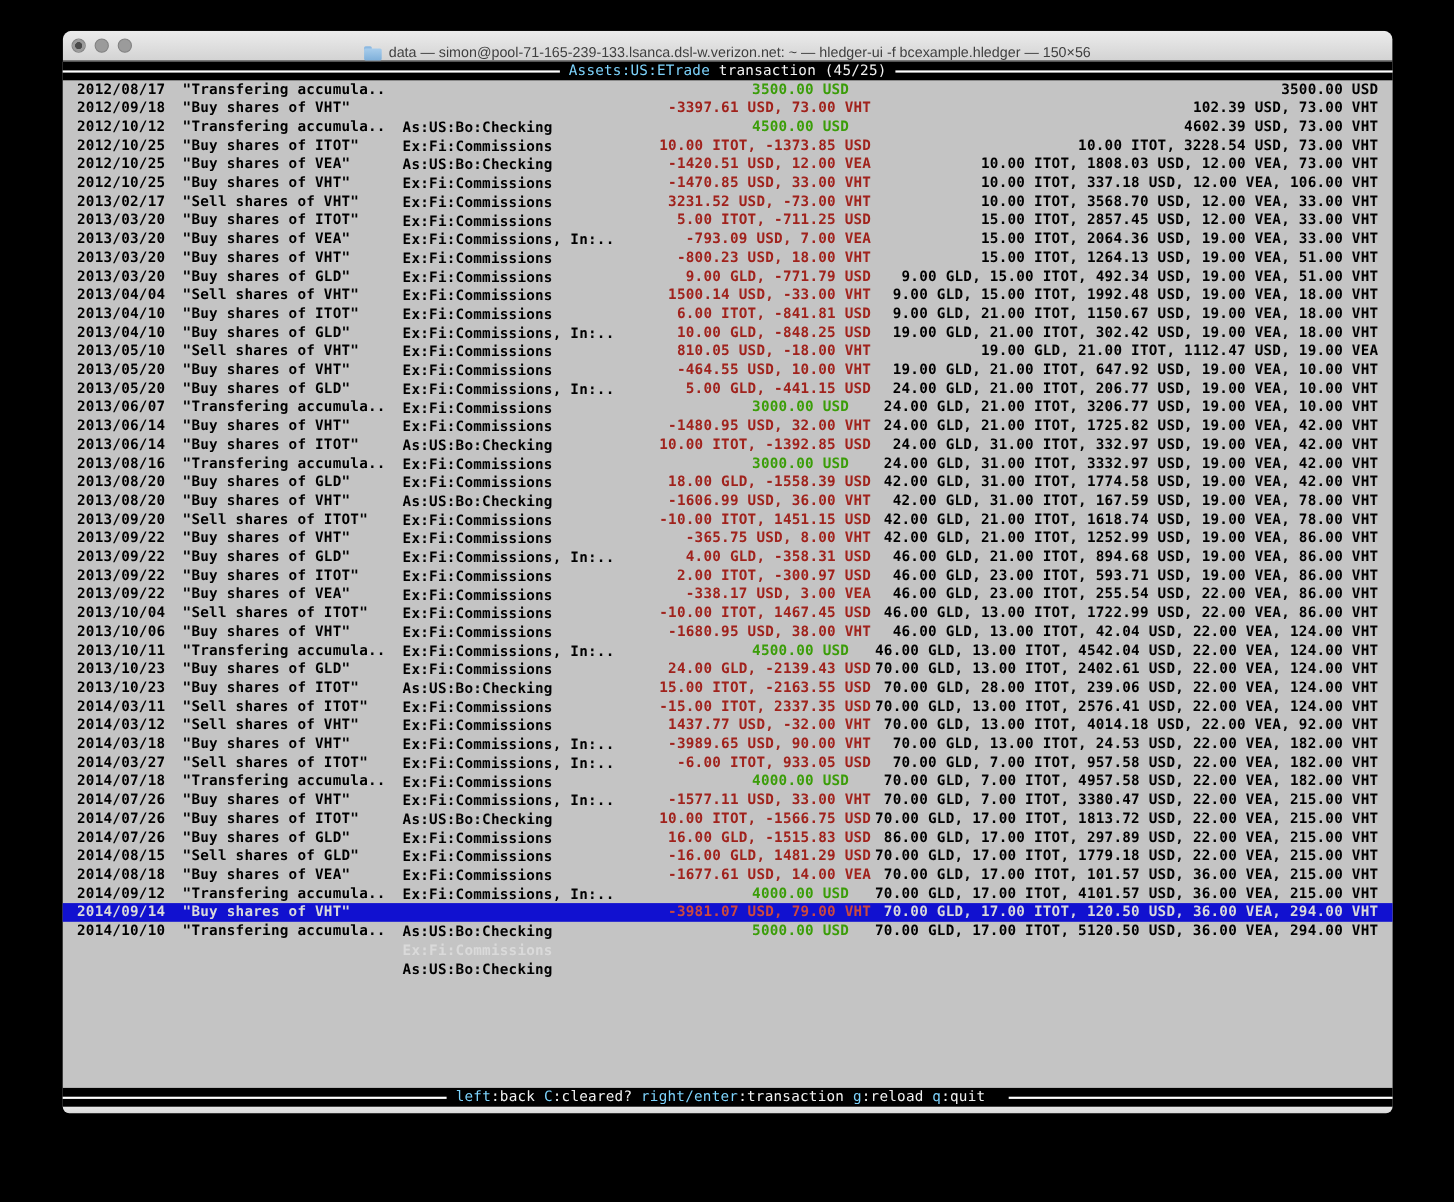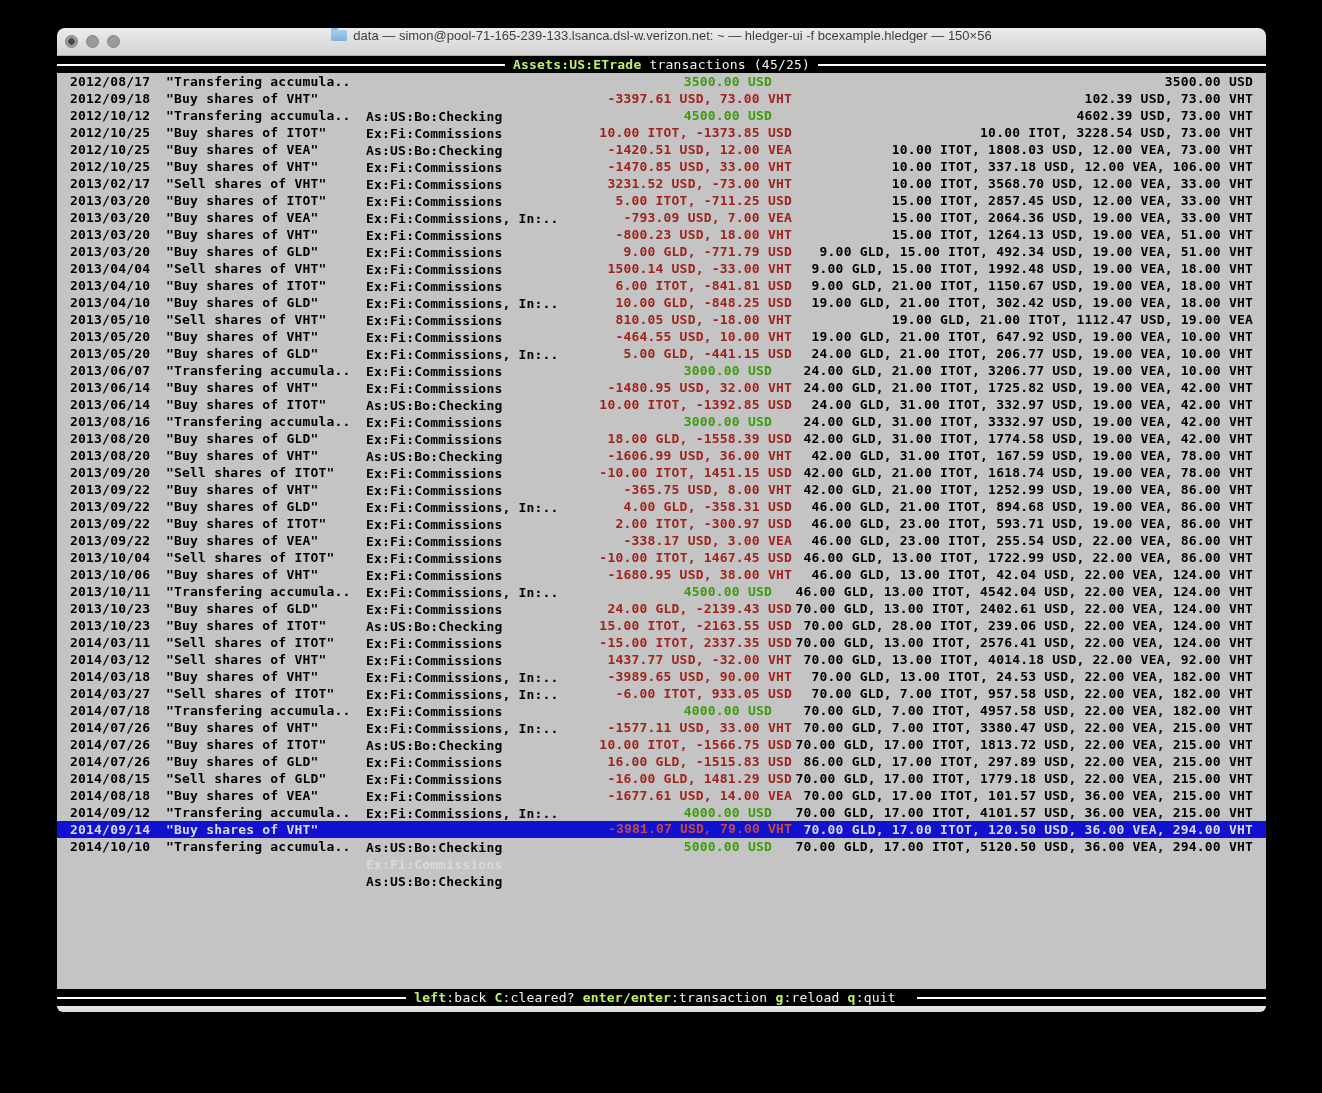--- a/index.html
+++ b/index.html
@@ -20,54 +20,54 @@
     background:linear-gradient(#ececec,#d3d3d3);
     border-radius:8px 8px 0 0;
     border-bottom:1px solid #ababab;
     box-sizing:border-box;
   }
   .traffic{position:absolute;left:8px;top:7px;display:flex;gap:8px;}
   .tl{width:13px;height:13px;border-radius:50%;
       background:#9b9b9b;border:1px solid #828282;box-sizing:border-box;}
   .tl.dot{background:radial-gradient(circle at 50% 50%, #4a4a4a 0 3px, #9b9b9b 3.5px);}
   .title-wrap{
-    height:100%;display:flex;align-items:flex-start;justify-content:center;gap:6px;
+    height:100%;display:flex;align-items:flex-end;justify-content:center;gap:6px;
     font-family:"Liberation Sans", sans-serif;font-size:13px;color:#3f3f3f;
   }
   .folder{width:16px;height:13px;position:relative;display:inline-block;}
   .folder::before{content:"";position:absolute;left:0;top:0;width:7px;height:4px;
     background:#8cb9e2;border-radius:1.5px 1.5px 0 0;}
   .folder::after{content:"";position:absolute;left:0;top:2px;width:16px;height:11px;
     background:linear-gradient(#a8cdec,#7fb0da);border-radius:1.5px;}
   
   .term{
     height:950px;background:#c4c4c4;color:#000;
     display:flex;flex-direction:column;
     font-size:13px;line-height:17px;font-weight:bold;
     letter-spacing:0.2px;white-space:pre;
   }
   .bar{
     height:17px;background:#000;color:#f2f2f2;
     display:flex;align-items:center;flex:0 0 17px;
   }
   .hline{flex:1 1 auto;height:2px;background:#fff;}
   .bar-text{padding:0 8px;font-weight:normal;}
-  .bar-text b{font-weight:bold;color:#bef264;}
+  .bar-text b{font-weight:normal;color:#7dd3fc;}
   .rows{flex:0 0 auto;}
   .row{position:relative;height:17px;}
   .row.sel{background:#1111d0;color:#d6d6d6;}
   .c{position:absolute;top:0;height:17px;}
   .c.date{left:13px;}
   .c.desc{left:109px;}
   .c.acct{left:309px;margin-top:35px;}
   .c.amt{left:420px;width:295px;text-align:right;}
   .c.bal{left:730px;width:466px;text-align:right;}
   .amt.green{color:#3a9d08;}
   .amt.red{color:#a0221c;padding-left:20px;}
-  .row.sel .amt.red{color:#cc4a3e;font-family:Liberation Mono, monospace;}
+  .row.sel .amt.red{color:#cc4a3e;}
   .row.sel .c.bal, .row.sel .c.date, .row.sel .c.desc, .row.sel .c.acct{color:#dadada;}
   .filler{flex:1 1 auto;}
   .fkey{margin-right:8px;}
   .fkey:last-child{margin-right:13px;}
   
   .bottom-edge{height:6px;background:linear-gradient(#e9e9e9,#d8d8d8);
     border-radius:0 0 7px 7px;}
 </style>
 </head>
 <body>
@@ -83,31 +83,31 @@
     <div class="title-wrap">
       <span class="folder"></span>
       <span>data — simon@pool-71-165-239-133.lsanca.dsl-w.verizon.net: ~ — hledger-ui -f bcexample.hledger — 150×56</span>
     </div>
   </div>
 
   <div class="term">
 
     <div class="bar">
       <span class="hline"></span>
-      <span class="bar-text"><b>Assets:US:ETrade</b> <span>transactions</span> <span>(45/25)</span></span>
+      <span class="bar-text"><b>Assets:US:ETrade</b> <span>transaction</span> <span>(45/25)</span></span>
       <span class="hline"></span>
     </div>
 
     <div class="rows" id="rows"><div class="row"><span class="c date">2012/08/17</span><span class="c desc">"Transfering accumula..</span><span class="c acct">As:US:Bo:Checking</span><span class="c amt green">3500.00 USD</span><span class="c bal">3500.00 USD</span></div><div class="row"><span class="c date">2012/09/18</span><span class="c desc">"Buy shares of VHT"</span><span class="c acct">Ex:Fi:Commissions</span><span class="c amt red">-3397.61 USD, 73.00 VHT</span><span class="c bal">102.39 USD, 73.00 VHT</span></div><div class="row"><span class="c date">2012/10/12</span><span class="c desc">"Transfering accumula..</span><span class="c acct">As:US:Bo:Checking</span><span class="c amt green">4500.00 USD</span><span class="c bal">4602.39 USD, 73.00 VHT</span></div><div class="row"><span class="c date">2012/10/25</span><span class="c desc">"Buy shares of ITOT"</span><span class="c acct">Ex:Fi:Commissions</span><span class="c amt red">10.00 ITOT, -1373.85 USD</span><span class="c bal">10.00 ITOT, 3228.54 USD, 73.00 VHT</span></div><div class="row"><span class="c date">2012/10/25</span><span class="c desc">"Buy shares of VEA"</span><span class="c acct">Ex:Fi:Commissions</span><span class="c amt red">-1420.51 USD, 12.00 VEA</span><span class="c bal">10.00 ITOT, 1808.03 USD, 12.00 VEA, 73.00 VHT</span></div><div class="row"><span class="c date">2012/10/25</span><span class="c desc">"Buy shares of VHT"</span><span class="c acct">Ex:Fi:Commissions</span><span class="c amt red">-1470.85 USD, 33.00 VHT</span><span class="c bal">10.00 ITOT, 337.18 USD, 12.00 VEA, 106.00 VHT</span></div><div class="row"><span class="c date">2013/02/17</span><span class="c desc">"Sell shares of VHT"</span><span class="c acct">Ex:Fi:Commissions, In:..</span><span class="c amt red">3231.52 USD, -73.00 VHT</span><span class="c bal">10.00 ITOT, 3568.70 USD, 12.00 VEA, 33.00 VHT</span></div><div class="row"><span class="c date">2013/03/20</span><span class="c desc">"Buy shares of ITOT"</span><span class="c acct">Ex:Fi:Commissions</span><span class="c amt red">5.00 ITOT, -711.25 USD</span><span class="c bal">15.00 ITOT, 2857.45 USD, 12.00 VEA, 33.00 VHT</span></div><div class="row"><span class="c date">2013/03/20</span><span class="c desc">"Buy shares of VEA"</span><span class="c acct">Ex:Fi:Commissions</span><span class="c amt red">-793.09 USD, 7.00 VEA</span><span class="c bal">15.00 ITOT, 2064.36 USD, 19.00 VEA, 33.00 VHT</span></div><div class="row"><span class="c date">2013/03/20</span><span class="c desc">"Buy shares of VHT"</span><span class="c acct">Ex:Fi:Commissions</span><span class="c amt red">-800.23 USD, 18.00 VHT</span><span class="c bal">15.00 ITOT, 1264.13 USD, 19.00 VEA, 51.00 VHT</span></div><div class="row"><span class="c date">2013/03/20</span><span class="c desc">"Buy shares of GLD"</span><span class="c acct">Ex:Fi:Commissions</span><span class="c amt red">9.00 GLD, -771.79 USD</span><span class="c bal">9.00 GLD, 15.00 ITOT, 492.34 USD, 19.00 VEA, 51.00 VHT</span></div><div class="row"><span class="c date">2013/04/04</span><span class="c desc">"Sell shares of VHT"</span><span class="c acct">Ex:Fi:Commissions, In:..</span><span class="c amt red">1500.14 USD, -33.00 VHT</span><span class="c bal">9.00 GLD, 15.00 ITOT, 1992.48 USD, 19.00 VEA, 18.00 VHT</span></div><div class="row"><span class="c date">2013/04/10</span><span class="c desc">"Buy shares of ITOT"</span><span class="c acct">Ex:Fi:Commissions</span><span class="c amt red">6.00 ITOT, -841.81 USD</span><span class="c bal">9.00 GLD, 21.00 ITOT, 1150.67 USD, 19.00 VEA, 18.00 VHT</span></div><div class="row"><span class="c date">2013/04/10</span><span class="c desc">"Buy shares of GLD"</span><span class="c acct">Ex:Fi:Commissions</span><span class="c amt red">10.00 GLD, -848.25 USD</span><span class="c bal">19.00 GLD, 21.00 ITOT, 302.42 USD, 19.00 VEA, 18.00 VHT</span></div><div class="row"><span class="c date">2013/05/10</span><span class="c desc">"Sell shares of VHT"</span><span class="c acct">Ex:Fi:Commissions, In:..</span><span class="c amt red">810.05 USD, -18.00 VHT</span><span class="c bal">19.00 GLD, 21.00 ITOT, 1112.47 USD, 19.00 VEA</span></div><div class="row"><span class="c date">2013/05/20</span><span class="c desc">"Buy shares of VHT"</span><span class="c acct">Ex:Fi:Commissions</span><span class="c amt red">-464.55 USD, 10.00 VHT</span><span class="c bal">19.00 GLD, 21.00 ITOT, 647.92 USD, 19.00 VEA, 10.00 VHT</span></div><div class="row"><span class="c date">2013/05/20</span><span class="c desc">"Buy shares of GLD"</span><span class="c acct">Ex:Fi:Commissions</span><span class="c amt red">5.00 GLD, -441.15 USD</span><span class="c bal">24.00 GLD, 21.00 ITOT, 206.77 USD, 19.00 VEA, 10.00 VHT</span></div><div class="row"><span class="c date">2013/06/07</span><span class="c desc">"Transfering accumula..</span><span class="c acct">As:US:Bo:Checking</span><span class="c amt green">3000.00 USD</span><span class="c bal">24.00 GLD, 21.00 ITOT, 3206.77 USD, 19.00 VEA, 10.00 VHT</span></div><div class="row"><span class="c date">2013/06/14</span><span class="c desc">"Buy shares of VHT"</span><span class="c acct">Ex:Fi:Commissions</span><span class="c amt red">-1480.95 USD, 32.00 VHT</span><span class="c bal">24.00 GLD, 21.00 ITOT, 1725.82 USD, 19.00 VEA, 42.00 VHT</span></div><div class="row"><span class="c date">2013/06/14</span><span class="c desc">"Buy shares of ITOT"</span><span class="c acct">Ex:Fi:Commissions</span><span class="c amt red">10.00 ITOT, -1392.85 USD</span><span class="c bal">24.00 GLD, 31.00 ITOT, 332.97 USD, 19.00 VEA, 42.00 VHT</span></div><div class="row"><span class="c date">2013/08/16</span><span class="c desc">"Transfering accumula..</span><span class="c acct">As:US:Bo:Checking</span><span class="c amt green">3000.00 USD</span><span class="c bal">24.00 GLD, 31.00 ITOT, 3332.97 USD, 19.00 VEA, 42.00 VHT</span></div><div class="row"><span class="c date">2013/08/20</span><span class="c desc">"Buy shares of GLD"</span><span class="c acct">Ex:Fi:Commissions</span><span class="c amt red">18.00 GLD, -1558.39 USD</span><span class="c bal">42.00 GLD, 31.00 ITOT, 1774.58 USD, 19.00 VEA, 42.00 VHT</span></div><div class="row"><span class="c date">2013/08/20</span><span class="c desc">"Buy shares of VHT"</span><span class="c acct">Ex:Fi:Commissions</span><span class="c amt red">-1606.99 USD, 36.00 VHT</span><span class="c bal">42.00 GLD, 31.00 ITOT, 167.59 USD, 19.00 VEA, 78.00 VHT</span></div><div class="row"><span class="c date">2013/09/20</span><span class="c desc">"Sell shares of ITOT"</span><span class="c acct">Ex:Fi:Commissions, In:..</span><span class="c amt red">-10.00 ITOT, 1451.15 USD</span><span class="c bal">42.00 GLD, 21.00 ITOT, 1618.74 USD, 19.00 VEA, 78.00 VHT</span></div><div class="row"><span class="c date">2013/09/22</span><span class="c desc">"Buy shares of VHT"</span><span class="c acct">Ex:Fi:Commissions</span><span class="c amt red">-365.75 USD, 8.00 VHT</span><span class="c bal">42.00 GLD, 21.00 ITOT, 1252.99 USD, 19.00 VEA, 86.00 VHT</span></div><div class="row"><span class="c date">2013/09/22</span><span class="c desc">"Buy shares of GLD"</span><span class="c acct">Ex:Fi:Commissions</span><span class="c amt red">4.00 GLD, -358.31 USD</span><span class="c bal">46.00 GLD, 21.00 ITOT, 894.68 USD, 19.00 VEA, 86.00 VHT</span></div><div class="row"><span class="c date">2013/09/22</span><span class="c desc">"Buy shares of ITOT"</span><span class="c acct">Ex:Fi:Commissions</span><span class="c amt red">2.00 ITOT, -300.97 USD</span><span class="c bal">46.00 GLD, 23.00 ITOT, 593.71 USD, 19.00 VEA, 86.00 VHT</span></div><div class="row"><span class="c date">2013/09/22</span><span class="c desc">"Buy shares of VEA"</span><span class="c acct">Ex:Fi:Commissions</span><span class="c amt red">-338.17 USD, 3.00 VEA</span><span class="c bal">46.00 GLD, 23.00 ITOT, 255.54 USD, 22.00 VEA, 86.00 VHT</span></div><div class="row"><span class="c date">2013/10/04</span><span class="c desc">"Sell shares of ITOT"</span><span class="c acct">Ex:Fi:Commissions, In:..</span><span class="c amt red">-10.00 ITOT, 1467.45 USD</span><span class="c bal">46.00 GLD, 13.00 ITOT, 1722.99 USD, 22.00 VEA, 86.00 VHT</span></div><div class="row"><span class="c date">2013/10/06</span><span class="c desc">"Buy shares of VHT"</span><span class="c acct">Ex:Fi:Commissions</span><span class="c amt red">-1680.95 USD, 38.00 VHT</span><span class="c bal">46.00 GLD, 13.00 ITOT, 42.04 USD, 22.00 VEA, 124.00 VHT</span></div><div class="row"><span class="c date">2013/10/11</span><span class="c desc">"Transfering accumula..</span><span class="c acct">As:US:Bo:Checking</span><span class="c amt green">4500.00 USD</span><span class="c bal">46.00 GLD, 13.00 ITOT, 4542.04 USD, 22.00 VEA, 124.00 VHT</span></div><div class="row"><span class="c date">2013/10/23</span><span class="c desc">"Buy shares of GLD"</span><span class="c acct">Ex:Fi:Commissions</span><span class="c amt red">24.00 GLD, -2139.43 USD</span><span class="c bal">70.00 GLD, 13.00 ITOT, 2402.61 USD, 22.00 VEA, 124.00 VHT</span></div><div class="row"><span class="c date">2013/10/23</span><span class="c desc">"Buy shares of ITOT"</span><span class="c acct">Ex:Fi:Commissions</span><span class="c amt red">15.00 ITOT, -2163.55 USD</span><span class="c bal">70.00 GLD, 28.00 ITOT, 239.06 USD, 22.00 VEA, 124.00 VHT</span></div><div class="row"><span class="c date">2014/03/11</span><span class="c desc">"Sell shares of ITOT"</span><span class="c acct">Ex:Fi:Commissions, In:..</span><span class="c amt red">-15.00 ITOT, 2337.35 USD</span><span class="c bal">70.00 GLD, 13.00 ITOT, 2576.41 USD, 22.00 VEA, 124.00 VHT</span></div><div class="row"><span class="c date">2014/03/12</span><span class="c desc">"Sell shares of VHT"</span><span class="c acct">Ex:Fi:Commissions, In:..</span><span class="c amt red">1437.77 USD, -32.00 VHT</span><span class="c bal">70.00 GLD, 13.00 ITOT, 4014.18 USD, 22.00 VEA, 92.00 VHT</span></div><div class="row"><span class="c date">2014/03/18</span><span class="c desc">"Buy shares of VHT"</span><span class="c acct">Ex:Fi:Commissions</span><span class="c amt red">-3989.65 USD, 90.00 VHT</span><span class="c bal">70.00 GLD, 13.00 ITOT, 24.53 USD, 22.00 VEA, 182.00 VHT</span></div><div class="row"><span class="c date">2014/03/27</span><span class="c desc">"Sell shares of ITOT"</span><span class="c acct">Ex:Fi:Commissions, In:..</span><span class="c amt red">-6.00 ITOT, 933.05 USD</span><span class="c bal">70.00 GLD, 7.00 ITOT, 957.58 USD, 22.00 VEA, 182.00 VHT</span></div><div class="row"><span class="c date">2014/07/18</span><span class="c desc">"Transfering accumula..</span><span class="c acct">As:US:Bo:Checking</span><span class="c amt green">4000.00 USD</span><span class="c bal">70.00 GLD, 7.00 ITOT, 4957.58 USD, 22.00 VEA, 182.00 VHT</span></div><div class="row"><span class="c date">2014/07/26</span><span class="c desc">"Buy shares of VHT"</span><span class="c acct">Ex:Fi:Commissions</span><span class="c amt red">-1577.11 USD, 33.00 VHT</span><span class="c bal">70.00 GLD, 7.00 ITOT, 3380.47 USD, 22.00 VEA, 215.00 VHT</span></div><div class="row"><span class="c date">2014/07/26</span><span class="c desc">"Buy shares of ITOT"</span><span class="c acct">Ex:Fi:Commissions</span><span class="c amt red">10.00 ITOT, -1566.75 USD</span><span class="c bal">70.00 GLD, 17.00 ITOT, 1813.72 USD, 22.00 VEA, 215.00 VHT</span></div><div class="row"><span class="c date">2014/07/26</span><span class="c desc">"Buy shares of GLD"</span><span class="c acct">Ex:Fi:Commissions</span><span class="c amt red">16.00 GLD, -1515.83 USD</span><span class="c bal">86.00 GLD, 17.00 ITOT, 297.89 USD, 22.00 VEA, 215.00 VHT</span></div><div class="row"><span class="c date">2014/08/15</span><span class="c desc">"Sell shares of GLD"</span><span class="c acct">Ex:Fi:Commissions, In:..</span><span class="c amt red">-16.00 GLD, 1481.29 USD</span><span class="c bal">70.00 GLD, 17.00 ITOT, 1779.18 USD, 22.00 VEA, 215.00 VHT</span></div><div class="row"><span class="c date">2014/08/18</span><span class="c desc">"Buy shares of VEA"</span><span class="c acct">Ex:Fi:Commissions</span><span class="c amt red">-1677.61 USD, 14.00 VEA</span><span class="c bal">70.00 GLD, 17.00 ITOT, 101.57 USD, 36.00 VEA, 215.00 VHT</span></div><div class="row"><span class="c date">2014/09/12</span><span class="c desc">"Transfering accumula..</span><span class="c acct">As:US:Bo:Checking</span><span class="c amt green">4000.00 USD</span><span class="c bal">70.00 GLD, 17.00 ITOT, 4101.57 USD, 36.00 VEA, 215.00 VHT</span></div><div class="row sel"><span class="c date">2014/09/14</span><span class="c desc">"Buy shares of VHT"</span><span class="c acct">Ex:Fi:Commissions</span><span class="c amt red">-3981.07 USD, 79.00 VHT</span><span class="c bal">70.00 GLD, 17.00 ITOT, 120.50 USD, 36.00 VEA, 294.00 VHT</span></div><div class="row"><span class="c date">2014/10/10</span><span class="c desc">"Transfering accumula..</span><span class="c acct">As:US:Bo:Checking</span><span class="c amt green">5000.00 USD</span><span class="c bal">70.00 GLD, 17.00 ITOT, 5120.50 USD, 36.00 VEA, 294.00 VHT</span></div></div>
 
     <div class="filler"></div>
 
     <div class="bar">
       <span class="hline"></span>
-      <span class="bar-text" id="footer-keys"><span class="fkey"><b>left</b>:back</span><span class="fkey"><b>C</b>:cleared?</span><span class="fkey"><b>enter/enter</b>:transaction</span><span class="fkey"><b>g</b>:reload</span><span class="fkey"><b>q</b>:quit</span></span>
+      <span class="bar-text" id="footer-keys"><span class="fkey"><b>left</b>:back</span><span class="fkey"><b>C</b>:cleared?</span><span class="fkey"><b>right/enter</b>:transaction</span><span class="fkey"><b>g</b>:reload</span><span class="fkey"><b>q</b>:quit</span></span>
       <span class="hline"></span>
     </div>
 
   </div>
 
   <div class="bottom-edge"></div>
 
 </div>
 
 </body></html>

